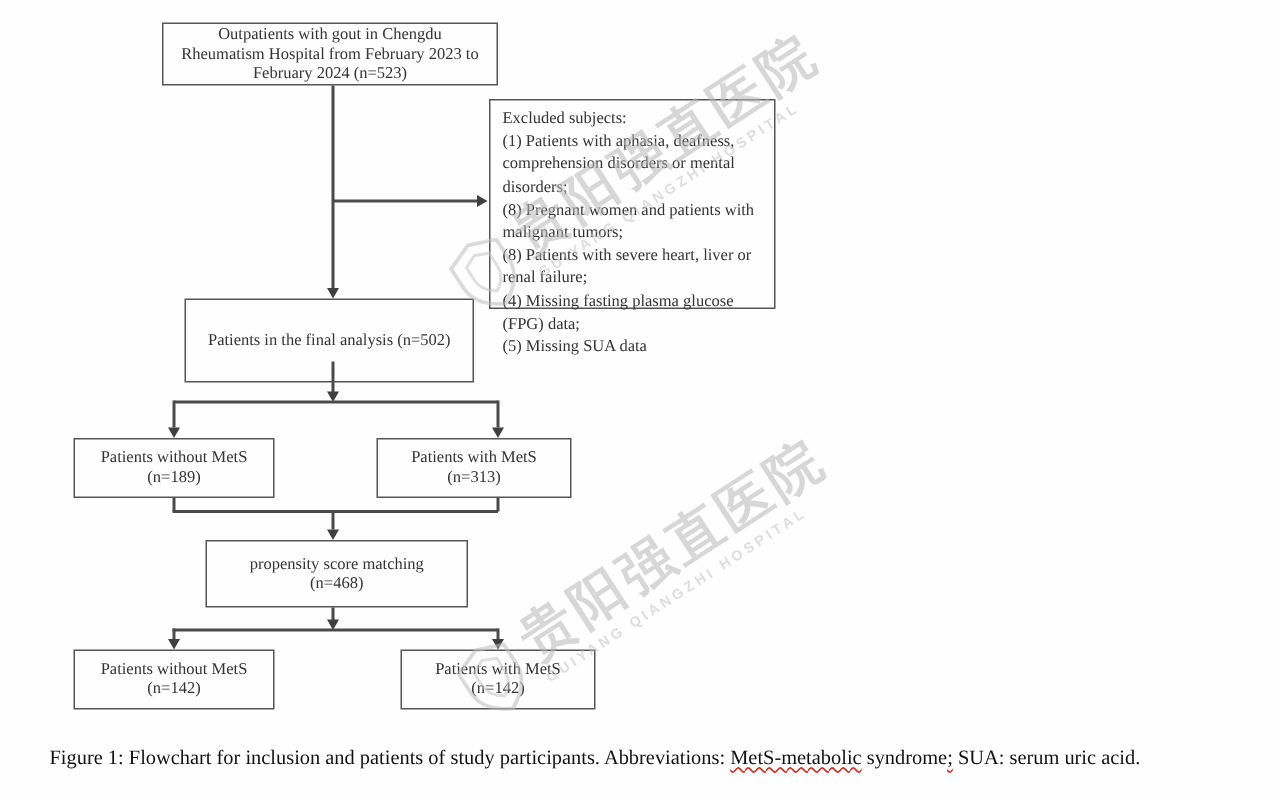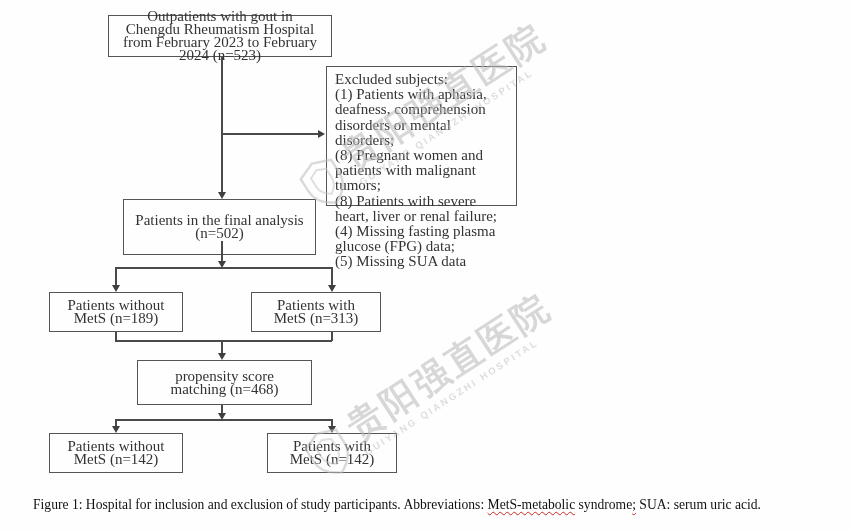--- a/index.html
+++ b/index.html
@@ -4,21 +4,21 @@
 <style>
   html,body{margin:0;padding:0;background:#ffffff;}
   .canvas{
     position:relative;width:851px;height:531px;background:#fefefe;
     font-family:"Liberation Serif", serif;color:#2e2e2e;overflow:hidden;
   }
   
   .fbox{
     position:absolute;border:1.5px solid #555;background:transparent;
     display:flex;align-items:center;justify-content:center;text-align:center;
-    font-size:15px;line-height:13px;color:#333;box-sizing:border-box;
+    font-size:11px;line-height:13px;color:#333;box-sizing:border-box;
     padding:3px 10px;z-index:2;
   }
   .fbox.left-align{align-items:flex-start;justify-content:flex-start;text-align:left;
     flex-direction:column;padding:5px 8px;line-height:15.2px;}
   .excl-line{display:block;}
   
   .vline,.hline{position:absolute;background:#4a4a4a;z-index:2;}
   .vline{width:1.5px;}
   .hline{height:1.5px;}
   .arr-down{position:absolute;width:0;height:0;z-index:2;
@@ -132,16 +132,16 @@
 
   <div class="vline" style="left:221px;top:405px;height:9px;"></div>
   <div class="arr-down" style="left:217.5px;top:413px;"></div>
   <div class="hline" style="left:115px;top:419px;width:217px;"></div>
   <div class="vline" style="left:115px;top:419px;height:8px;"></div>
   <div class="arr-down" style="left:111.5px;top:426px;"></div>
   <div class="vline" style="left:331px;top:419px;height:8px;"></div>
   <div class="arr-down" style="left:327.5px;top:426px;"></div>
 
   <div class="caption">
-    <span>Figure 1: Hospital for inclusion and exclusion of study participants. Abbreviations: </span><span class="squiggle">MetS-metabolic</span><span> syndrome</span><span class="squiggle">;</span><span> SUA: serum uric acid.</span>
+    <span>Figure 1: Flowchart for inclusion and patients of study participants. Abbreviations: </span><span class="squiggle">MetS-metabolic</span><span> syndrome</span><span class="squiggle">;</span><span> SUA: serum uric acid.</span>
   </div>
 
 </div>
 
 </body></html>

